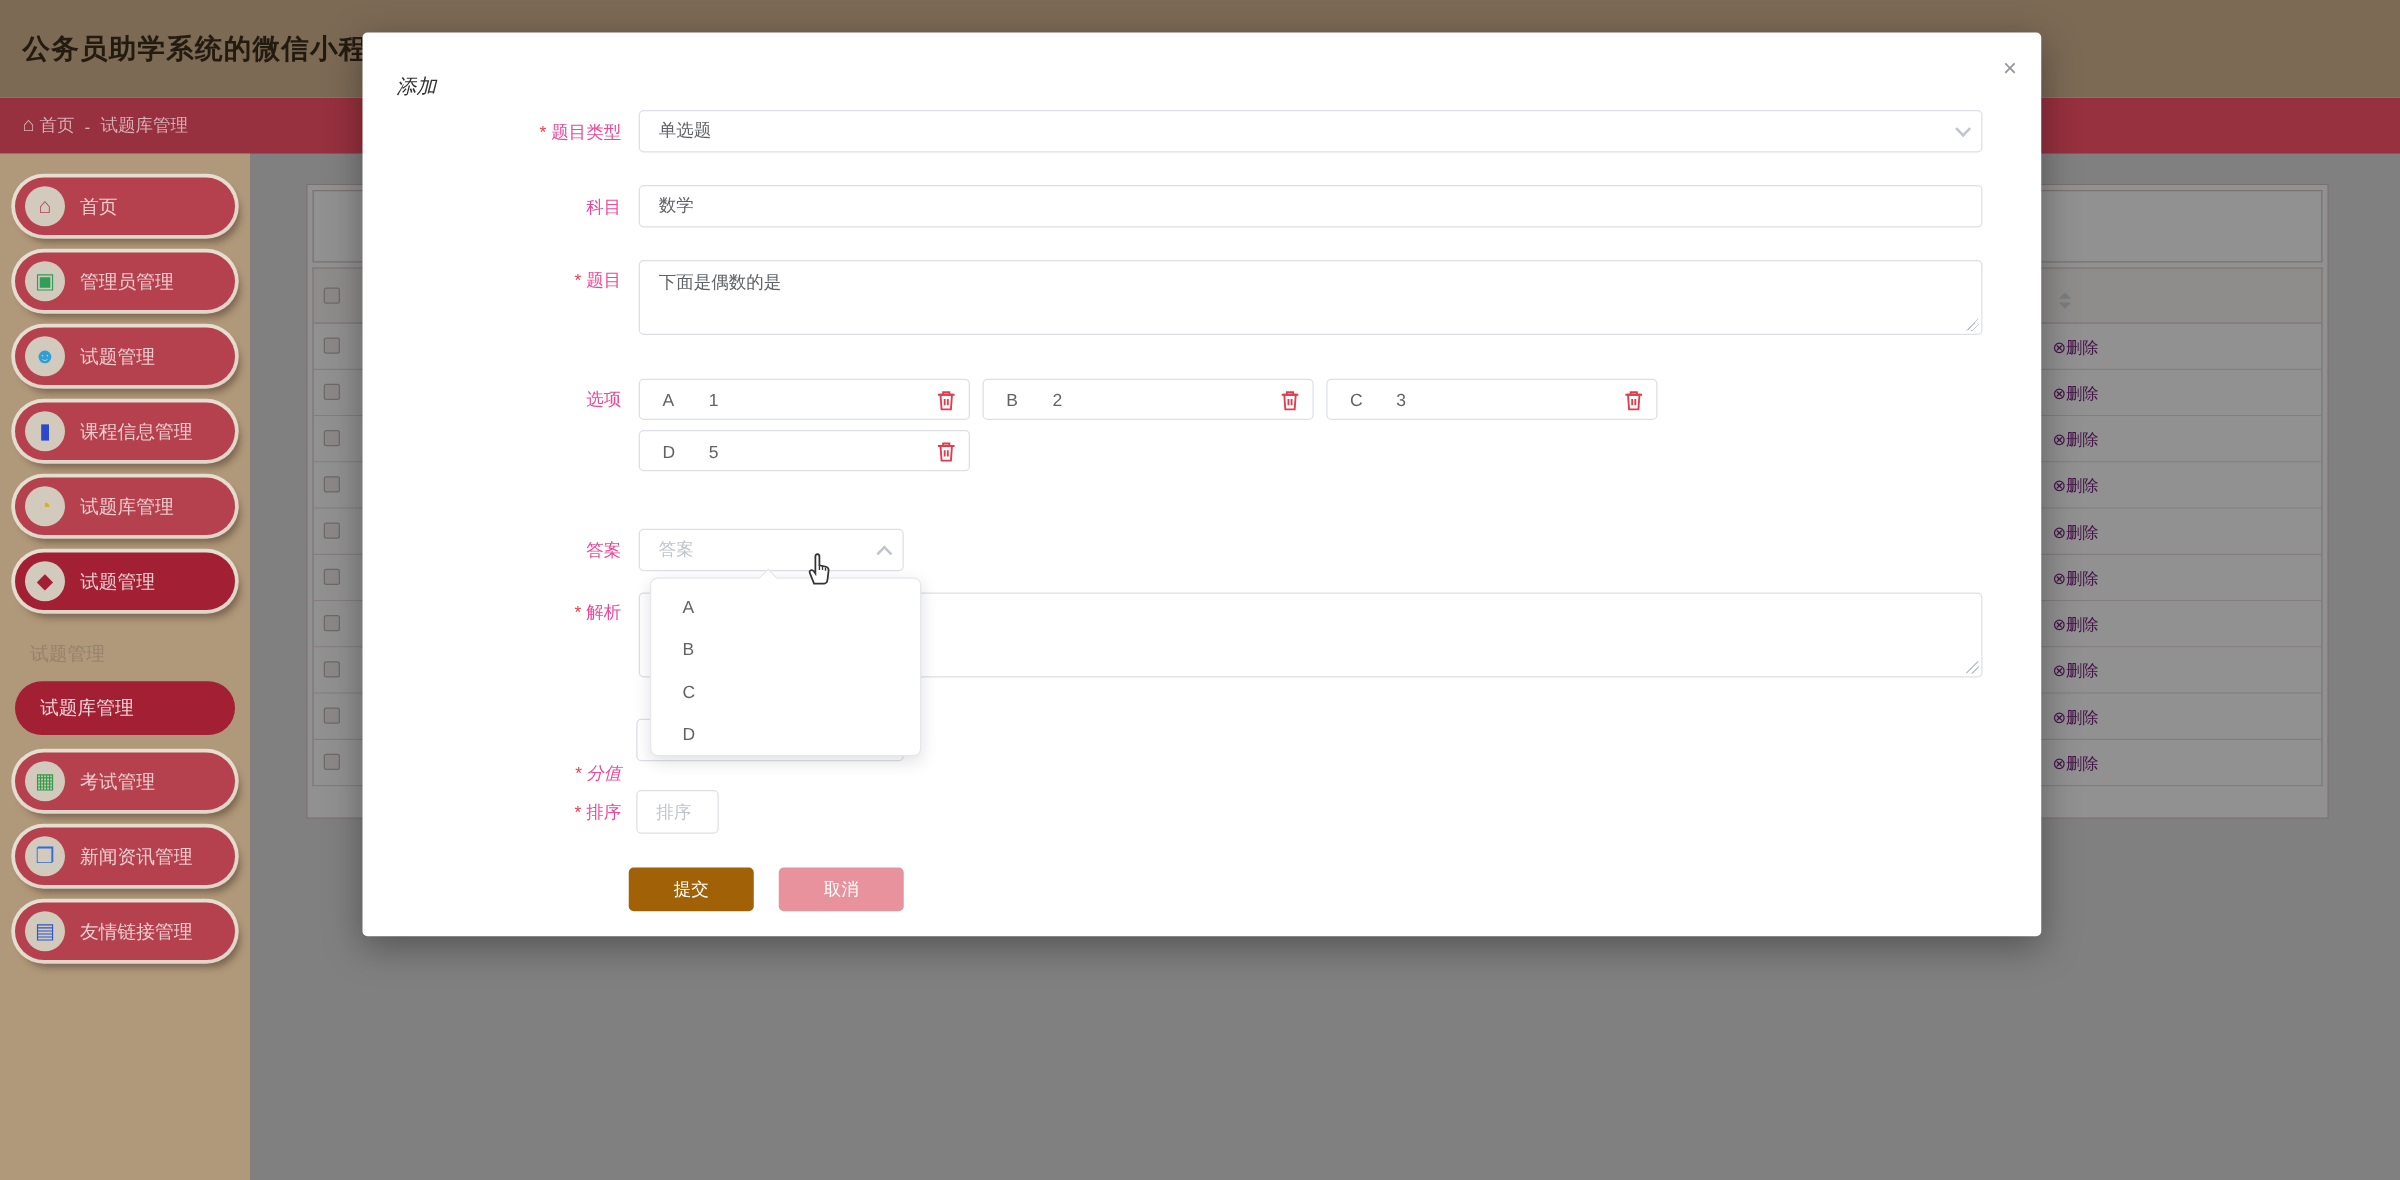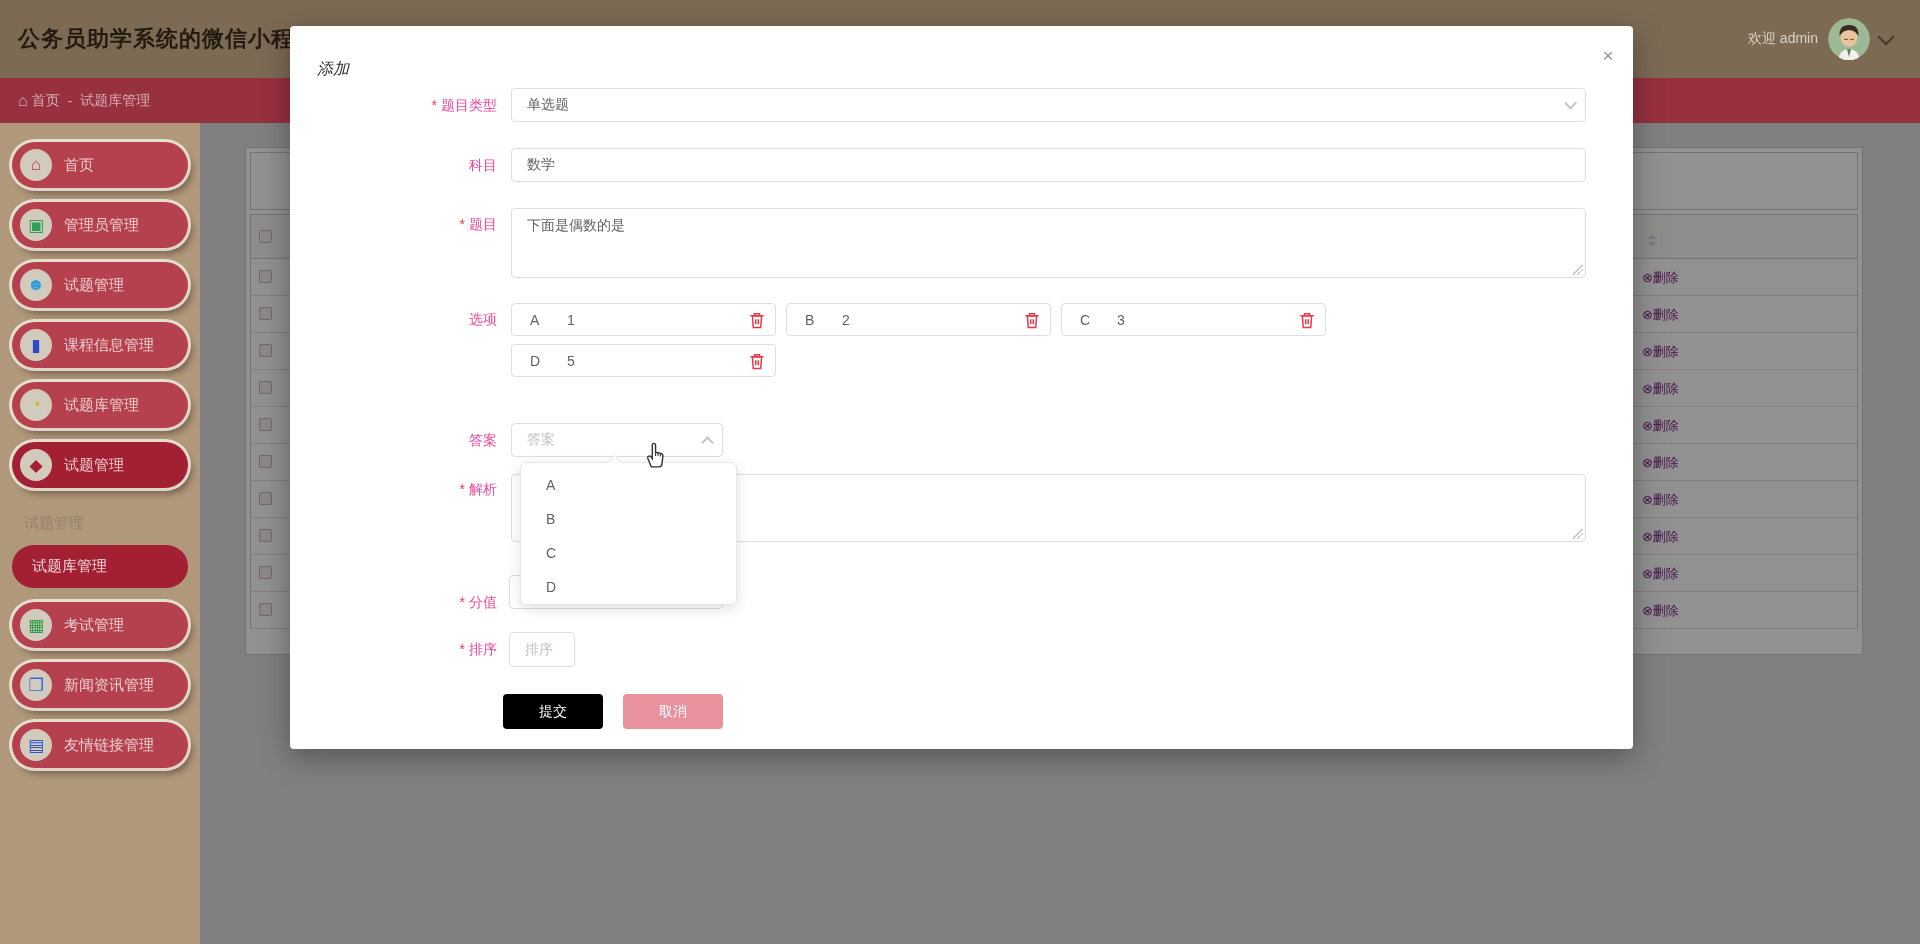--- a/index.html
+++ b/index.html
@@ -74,45 +74,30 @@
   .opt-val { position:absolute; left:55px; top:50%; transform:translateY(-50%); font-size:14px; color:#606266; }
   .opt-trash { position:absolute; right:8px; top:50%; transform:translateY(-50%); width:20px; height:20px; cursor:pointer; }
 
   .dropdown { position:absolute; left:230px; top:436px; width:217px; height:143px; background:#fff; border:1px solid #e4e7ed; border-radius:6px;
               box-shadow:0 4px 14px rgba(0,0,0,.12); z-index:6; }
   .dropdown:before { content:""; position:absolute; left:88px; top:-6px; width:10px; height:10px; background:#fff; border-left:1px solid #e4e7ed; border-top:1px solid #e4e7ed; transform:rotate(45deg); }
   .dd-item { height:34px; line-height:34px; padding-left:25px; font-size:14px; color:#606266; cursor:pointer; }
   .dd-item:first-child { margin-top:5px; }
 
   .btn { position:absolute; height:35px; width:100px; border:none; border-radius:4px; color:#fff; font-size:14px; cursor:pointer; font-family:inherit; }
-  .btn-submit { left:213px; top:668px; background:#000000; }
+  .btn-submit { left:213px; top:668px; background:#a16207; }
   .btn-cancel { left:333px; top:668px; background:#e7929d; }
 
   .hand-cursor { position:absolute; left:352px; top:415px; z-index:30; }
 </style>
 </head>
 <body>
 
 <header class="app-header">
   <div class="app-title">公务员助学系统的微信小程序</div>
-  <div class="header-right">
-    <span class="welcome">欢迎 admin</span>
-    <span class="avatar">
-      <svg width="42" height="42" viewBox="0 0 42 42">
-        <circle cx="21" cy="21" r="21" fill="#9cb897"></circle>
-        <path d="M21 36 L14 42 H28 Z" fill="#fff"></path>
-        <path d="M10 42 Q12 31 21 31 Q30 31 32 42 Z" fill="#f2f0ea"></path>
-        <path d="M19 31 h4 l-2 8 z" fill="#4a8a5a"></path>
-        <ellipse cx="21" cy="19" rx="8.5" ry="10" fill="#e8c49c"></ellipse>
-        <path d="M11.5 18 Q11 7 21 7 Q31 7 30.5 18 Q27 12 21 12 Q15 12 11.5 18 Z" fill="#3a2a22"></path>
-        <path d="M16 21 q2 1.5 4 0 M22 21 q2 1.5 4 0" stroke="#6a4a32" stroke-width="1" fill="none"></path>
-      </svg>
-    </span>
-    <span class="chev-down"></span>
-  </div>
 </header>
 
 <div class="crumb-bar">
   <span class="home-glyph">⌂</span>
   <span>首页</span>
   <span class="crumb-sep">-</span>
   <span>试题库管理</span>
 </div>
 
 <aside class="sidebar" id="sidebar">
@@ -271,21 +256,21 @@
     <span class="sel-value">单选题</span>
     <span class="sel-arrow arrow-down"></span>
   </div>
 
   <label class="flabel" style="top:131px;">科目</label>
   <div class="ctl full" style="top:122px; height:34px;text-decoration:underline;">
     <span class="sel-value">数学</span>
   </div>
 
   <label class="flabel req" style="top:190px;">题目</label>
-  <div class="ctl full" style="top:182px; height:70px;">
+  <div class="ctl full" style="top:182px; height:60px;">
     <span class="ta-text">下面是偶数的是</span>
     <span class="resize-corner"></span>
   </div>
 
   <label class="flabel" style="top:285px;">选项</label>
   <div id="option-boxes">
       <div class="opt-box" style="left: 221px; top: 277px;">
         <span class="opt-key">A</span>
         <span class="opt-val">1</span>
         <span class="opt-trash"><svg width="20" height="20" viewBox="0 0 24 24" fill="none" stroke="#e23c4c" stroke-width="1.8">
@@ -331,21 +316,21 @@
   <div class="ctl" style="left:221px; top:397px; width:212px; height:34px;">
     <span class="sel-value placeholder">答案</span>
     <span class="sel-arrow arrow-up"></span>
   </div>
 
   <label class="flabel req" style="top:455px;">解析</label>
   <div class="ctl full" style="top:448px; height:68px;">
     <span class="resize-corner"></span>
   </div>
 
-  <label class="flabel req" style="top:568px;">分值</label>
+  <label class="flabel req" style="top:584px;font-style:italic;">分值</label>
   <div class="ctl" style="left:219px; top:549px; width:214px; height:34px;"></div>
 
   <label class="flabel req" style="top:615px;">排序</label>
   <div class="ctl" style="left:219px; top:606px; width:66px; height:35px;">
     <span class="sel-value placeholder">排序</span>
   </div>
 
   <div class="dropdown" id="answer-dropdown">
       <div class="dd-item">A</div>
       <div class="dd-item">B</div>

